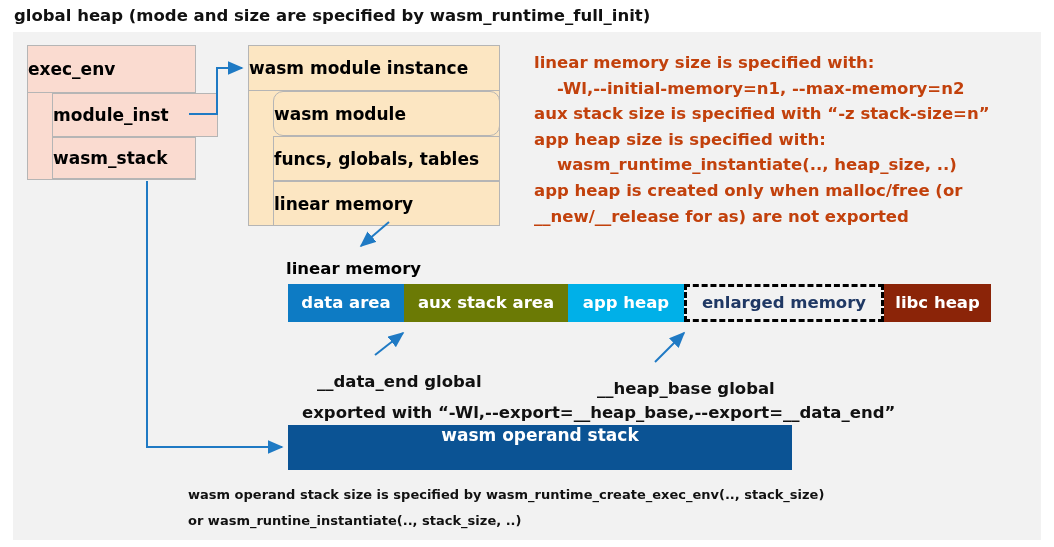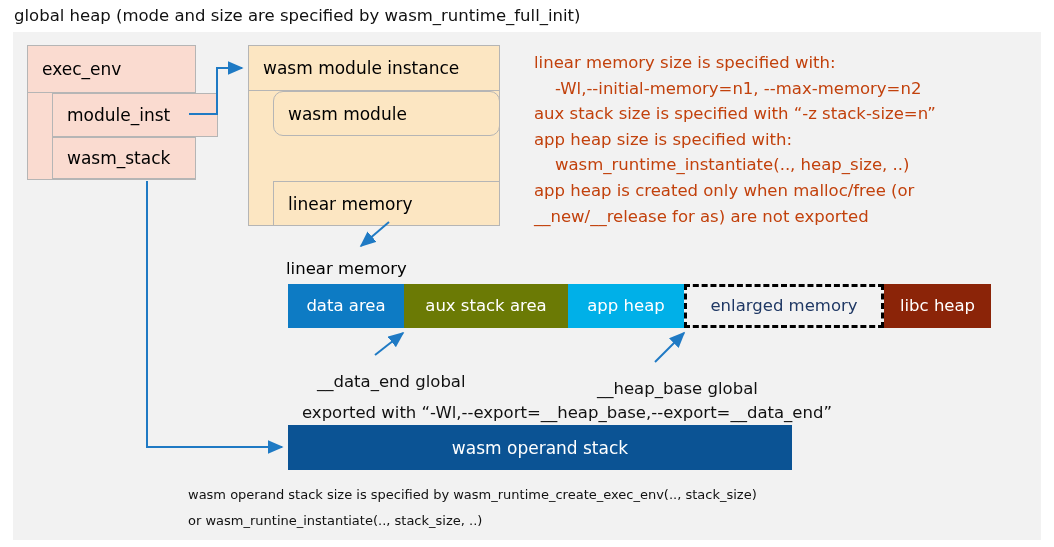--- a/index.html
+++ b/index.html
@@ -13,20 +13,21 @@
     position: relative;
     font-family: "DejaVu Sans", "Liberation Sans", sans-serif;
     color: #000000;
     overflow: hidden;
   }
   #stage {
     position: absolute;
     left: 0; top: 0;
     width: 1054px;
     height: 547px;
+    font-weight: bold;
   }
   .abs { position: absolute; }
 
   
   #diagram-title {
     left: 14px;
     top: 5px;
     font-size: 16.5px;
     line-height: 22px;
     white-space: nowrap;
@@ -45,21 +46,21 @@
   
   .box {
     box-sizing: border-box;
     border: 1px solid #b5b5b5;
     display: flex;
     align-items: center;
     font-size: 17px;
     line-height: 20px;
     color: #000;
   }
-  .box > .lbl { padding-left: 14px; }
+  .box > .lbl { }
 
   .pink { background: #fadbd0; }
   .peach { background: #fce6c2; }
 
   
   #exec-env-box {
     left: 27px; top: 45px; width: 169px; height: 135px;
     border: 1px solid #b5b5b5;
     background: #fadbd0;
     box-sizing: border-box;
@@ -111,21 +112,21 @@
     top: 258px;
     font-size: 16.5px;
     line-height: 22px;
     white-space: nowrap;
   }
 
   
   #memory-bar {
     left: 288px;
     top: 284px;
-    height: 44px;
+    height: 38px;
     display: flex;
   }
   .seg {
     box-sizing: border-box;
     display: flex;
     align-items: center;
     justify-content: center;
     color: #ffffff;
     font-size: 16.5px;
     line-height: 20px;
@@ -147,21 +148,20 @@
   }
   #data-end-label { left: 317px; top: 358px; }
   #heap-base-label { left: 597px; top: 365px; }
   #exported-with-label { left: 302px; top: 389px; }
 
   
   #operand-stack-bar {
     left: 288px; top: 425px; width: 504px; height: 45px;
     background: #0b5394;
     display: flex;
-    align-items: center;
     justify-content: center;
     color: #ffffff;
     font-size: 17px;
     line-height: 20px;
   }
 
   
   #bottom-caption {
     left: 188px;
     top: 482px;
@@ -199,20 +199,23 @@
     <span class="lbl">wasm_stack</span>
   </div>
 
   <div class="abs" id="module-instance-box"></div>
   <div class="abs box peach" id="module-instance-header">
     <span class="lbl">wasm module instance</span>
   </div>
   <div class="abs box peach" id="wasm-module-box">
     <span class="lbl">wasm module</span>
   </div>
+  <div class="abs box peach" id="funcs-box">
+    <span class="lbl">funcs, globals, tables</span>
+  </div>
   <div class="abs box peach" id="linear-memory-box">
     <span class="lbl">linear memory</span>
   </div>
 
   <div class="abs" id="notes">linear memory size is specified with:
     -Wl,--initial-memory=n1, --max-memory=n2
 aux stack size is specified with “-z stack-size=n”
 app heap size is specified with:
     wasm_runtime_instantiate(.., heap_size, ..)
 app heap is created only when malloc/free (or

